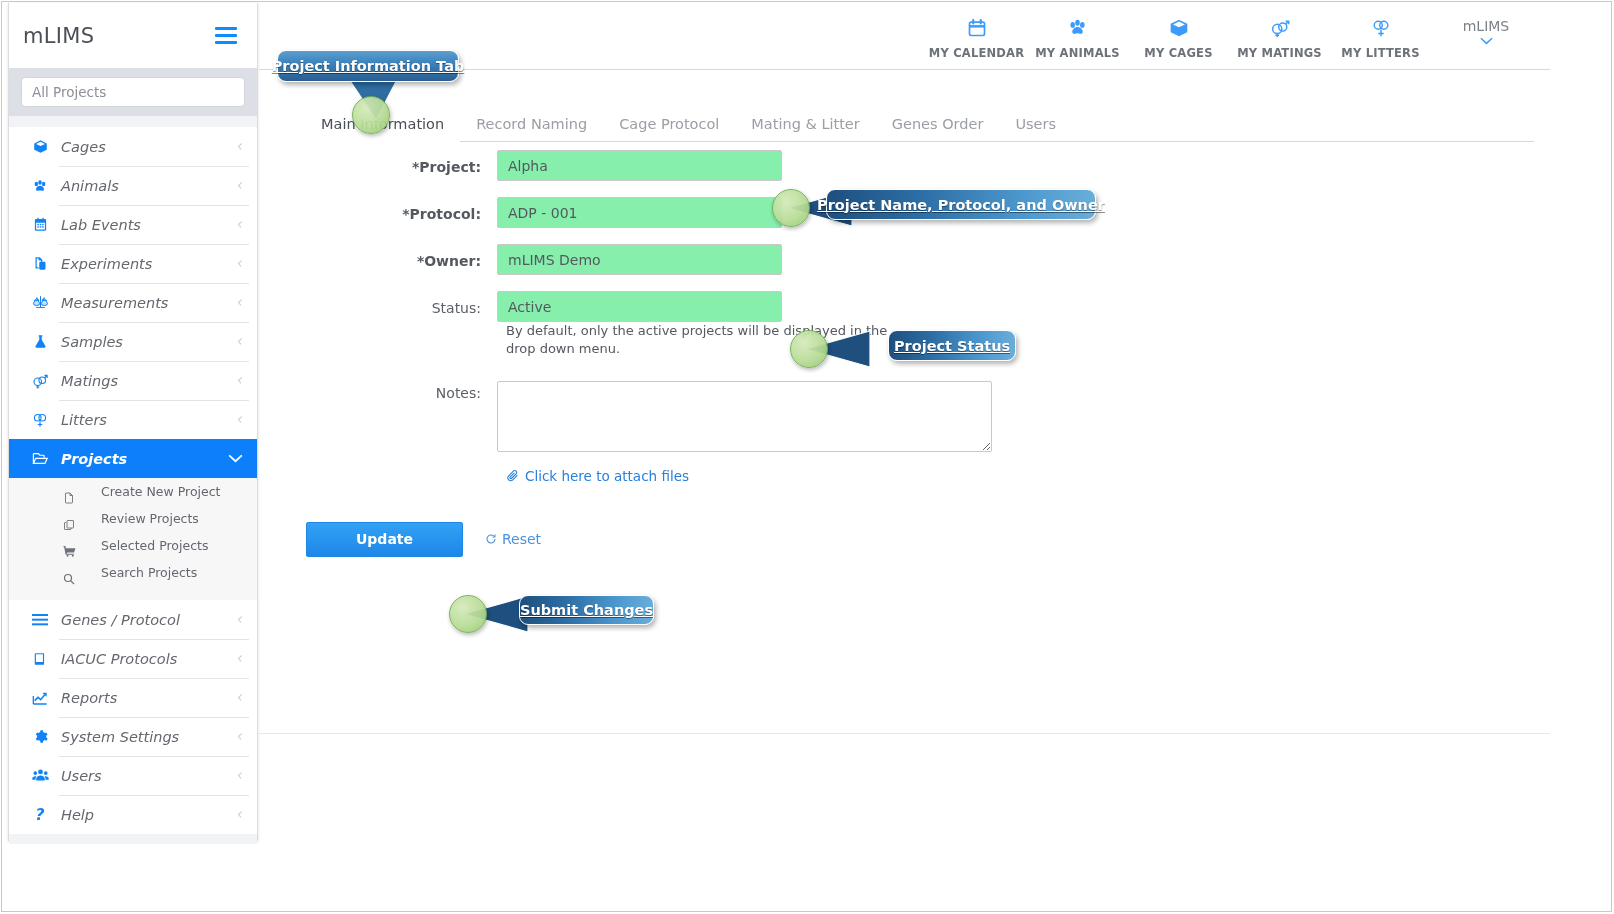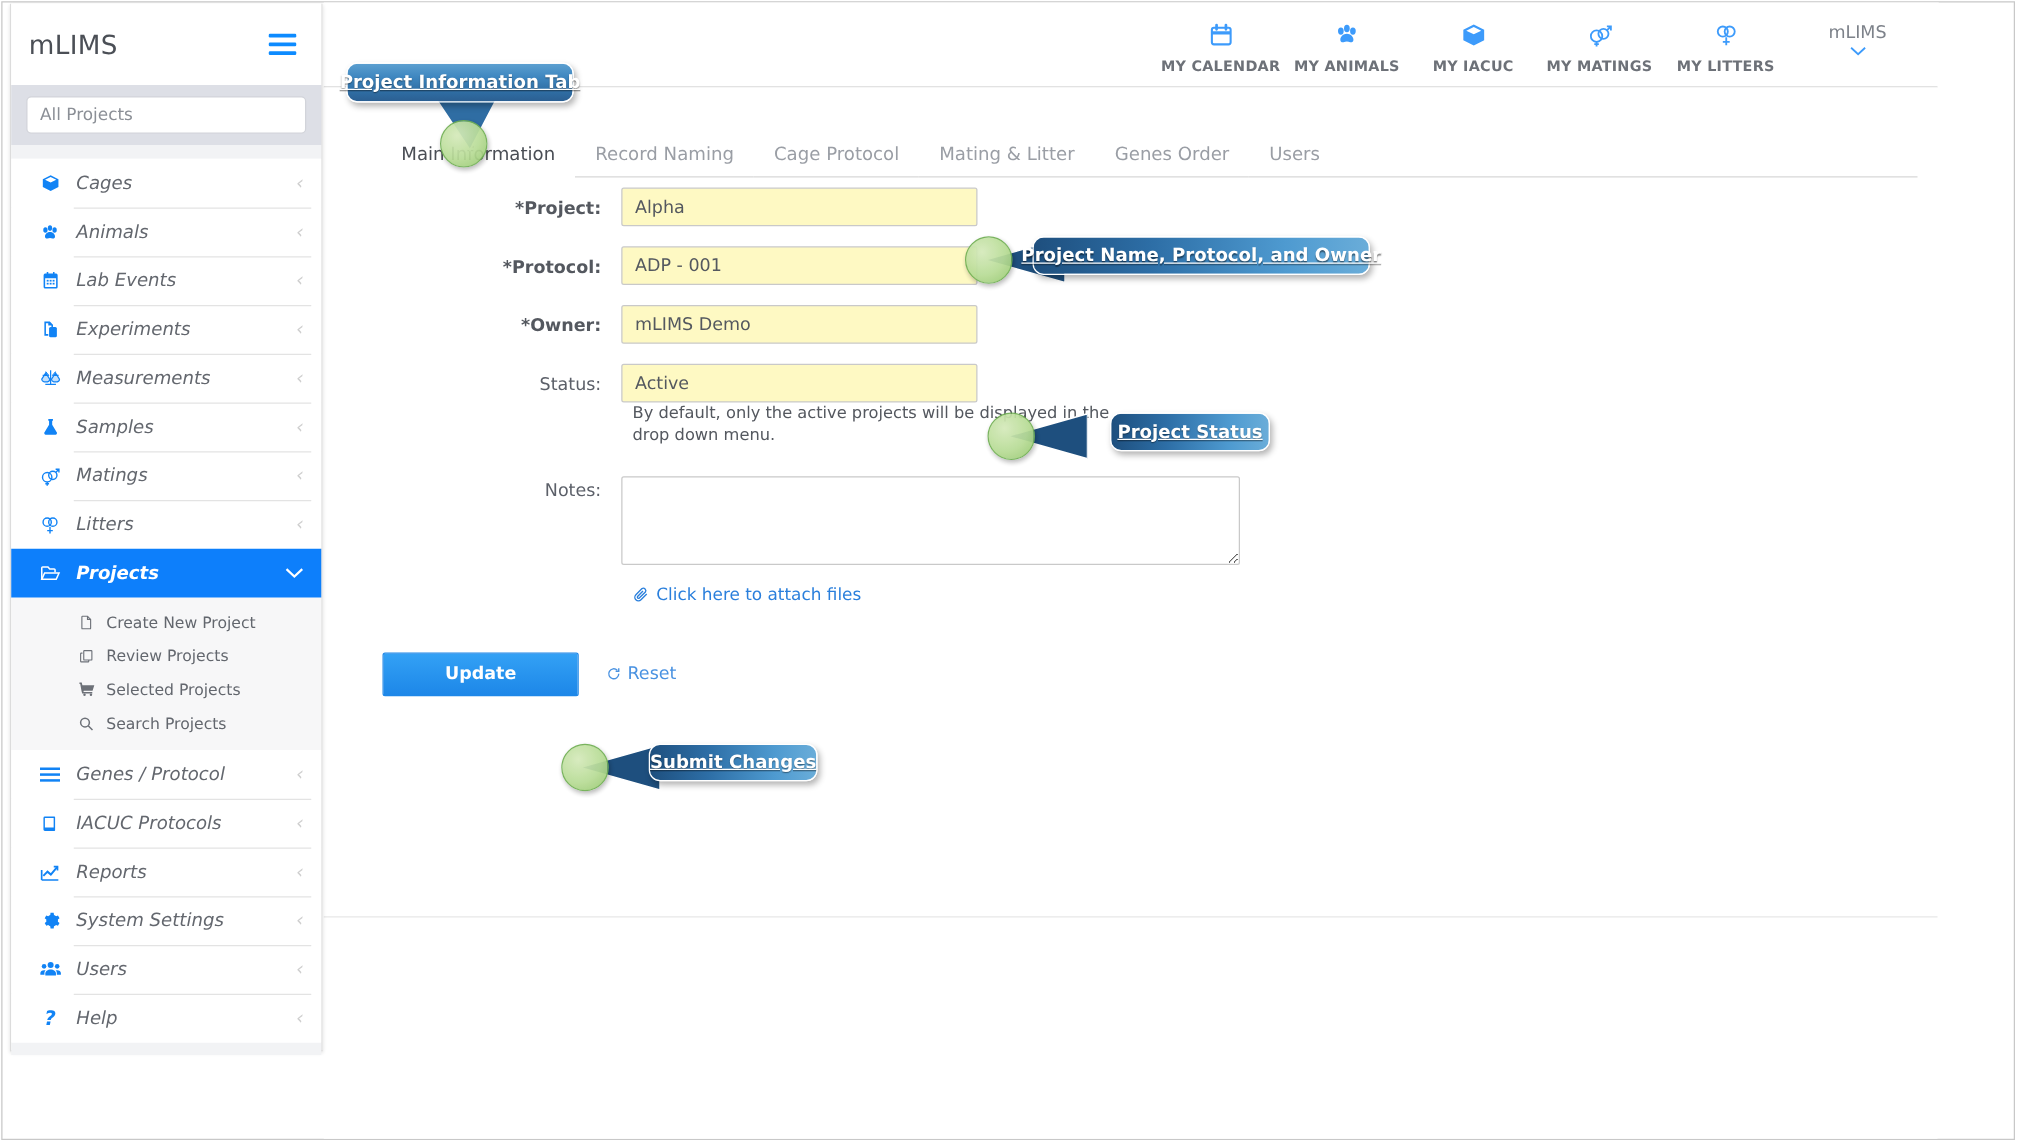--- a/index.html
+++ b/index.html
@@ -112,23 +112,24 @@
   .nav-item.active { background: #0d7ffb; }
   .nav-item.active::before { display: none; }
   .nav-item.active .nav-ico,
   .nav-item.active .nav-label,
   .nav-item.active .nav-chev { color: #ffffff; }
   .nav-item.active .nav-label { font-weight: bold; }
 
   .sub-list { list-style: none; background: #f7f7f8; padding: 6px 0 8px; }
   .sub-item {
     height: 27px;
-    display: flex; align-items: center;
+    display: flex; 
     padding-left: 54px;
     cursor: pointer;
+    gap: 16px;
   }
   .sub-ico {
     width: 18px; flex: 0 0 18px;
     color: #6d7178; font-size: 12px;
     display: flex; align-items: center;
   }
   .sub-ico svg { display: block; }
   .sub-label { font-size: 12.5px; color: #63676e; padding-left: 4px; }
 
   .sidebar-foot { height: 10px; background: #f2f3f5; }
@@ -214,21 +215,21 @@
     padding-top: 9px;
     font-size: 14px;
     color: #54585f;
     font-weight: bold;
   }
   .lbl.normal { font-weight: normal; color: #5c6069; }
   .field {
     width: 285px; height: 31px;
     border: 1px solid #c9c9c9;
     border-radius: 2px;
-    background: #fef9c3;
+    background: #86efac;
     font-size: 14px;
     color: #54585f;
     padding: 0 10px;
     font-family: inherit;
     outline: none;
   }
   .hint {
     margin-left: 247px;
     margin-top: -8px;
     margin-bottom: 22px;
@@ -580,21 +581,21 @@
             </svg>
        </div>
        <div class="top-lbl">MY ANIMALS</div>
      </div>
      <div class="top-item">
        <div class="top-ico">
          <svg width="20" height="20" viewBox="0 0 24 24" fill="currentColor">
               <path d="M12 2 2 7v10l10 5 10-5V7L12 2zm0 2.3 7.2 3.5-7.2 3.4L4.8 7.8 12 4.3z"></path>
             </svg>
        </div>
-       <div class="top-lbl">MY IACUC</div>
+       <div class="top-lbl">MY CAGES</div>
      </div>
      <div class="top-item">
        <div class="top-ico">
          <svg width="22" height="22" viewBox="0 0 24 24" fill="none" stroke="currentColor" stroke-width="1.6">
               <circle cx="9" cy="13" r="5"></circle>
               <path d="M9 18v4M7 20h4"></path>
               <circle cx="15" cy="11" r="4.4"></circle>
               <path d="M18 8l3.5-3.5M18 4.5h3.5V8"></path>
             </svg>
        </div>

